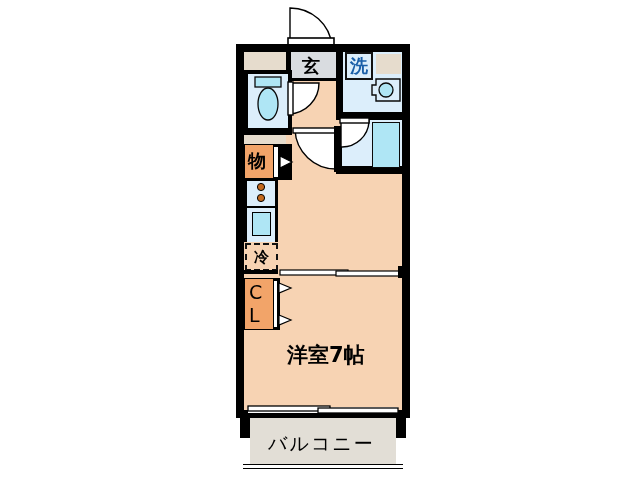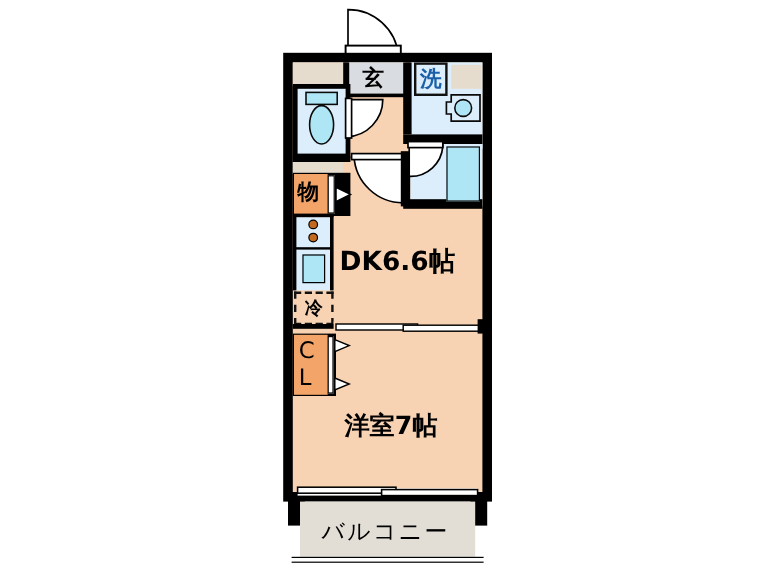--- a/index.html
+++ b/index.html
@@ -142,21 +142,20 @@
     </svg>
   </div>
   <div class="abs" style="left:246px;top:206px;width:30px;height:1.5px;background:#000;"></div>
 
   <div class="abs cyan thin" style="left:252px;top:212px;width:19px;height:24px;"></div>
 
   <div class="abs dashed" style="left:245px;top:243px;width:33px;height:28px;background:#F7D3B3;">
     <span class="lbl-sm" style="position:static;font-size:15px;">冷</span>
   </div>
 
-  <div class="lbl lbl-dk" style="left:283px;top:208px;">DK6.6帖</div>
 
   <div class="abs wall" style="left:244px;top:270px;width:40px;height:4px;"></div>
   <div class="abs" style="left:278px;top:268px;width:124px;height:10px;">
     <svg width="124" height="10" viewBox="0 0 124 10">
       <rect x="0" y="0" width="124" height="10" fill="#F7D3B3"></rect>
       <rect x="2" y="2" width="68" height="5" fill="#ffffff" stroke="#000" stroke-width="1.2"></rect>
       <rect x="58" y="3" width="64" height="5" fill="#ffffff" stroke="#000" stroke-width="1.2"></rect>
     </svg>
   </div>
   <div class="abs wall" style="left:398px;top:266px;width:5px;height:12px;"></div>

